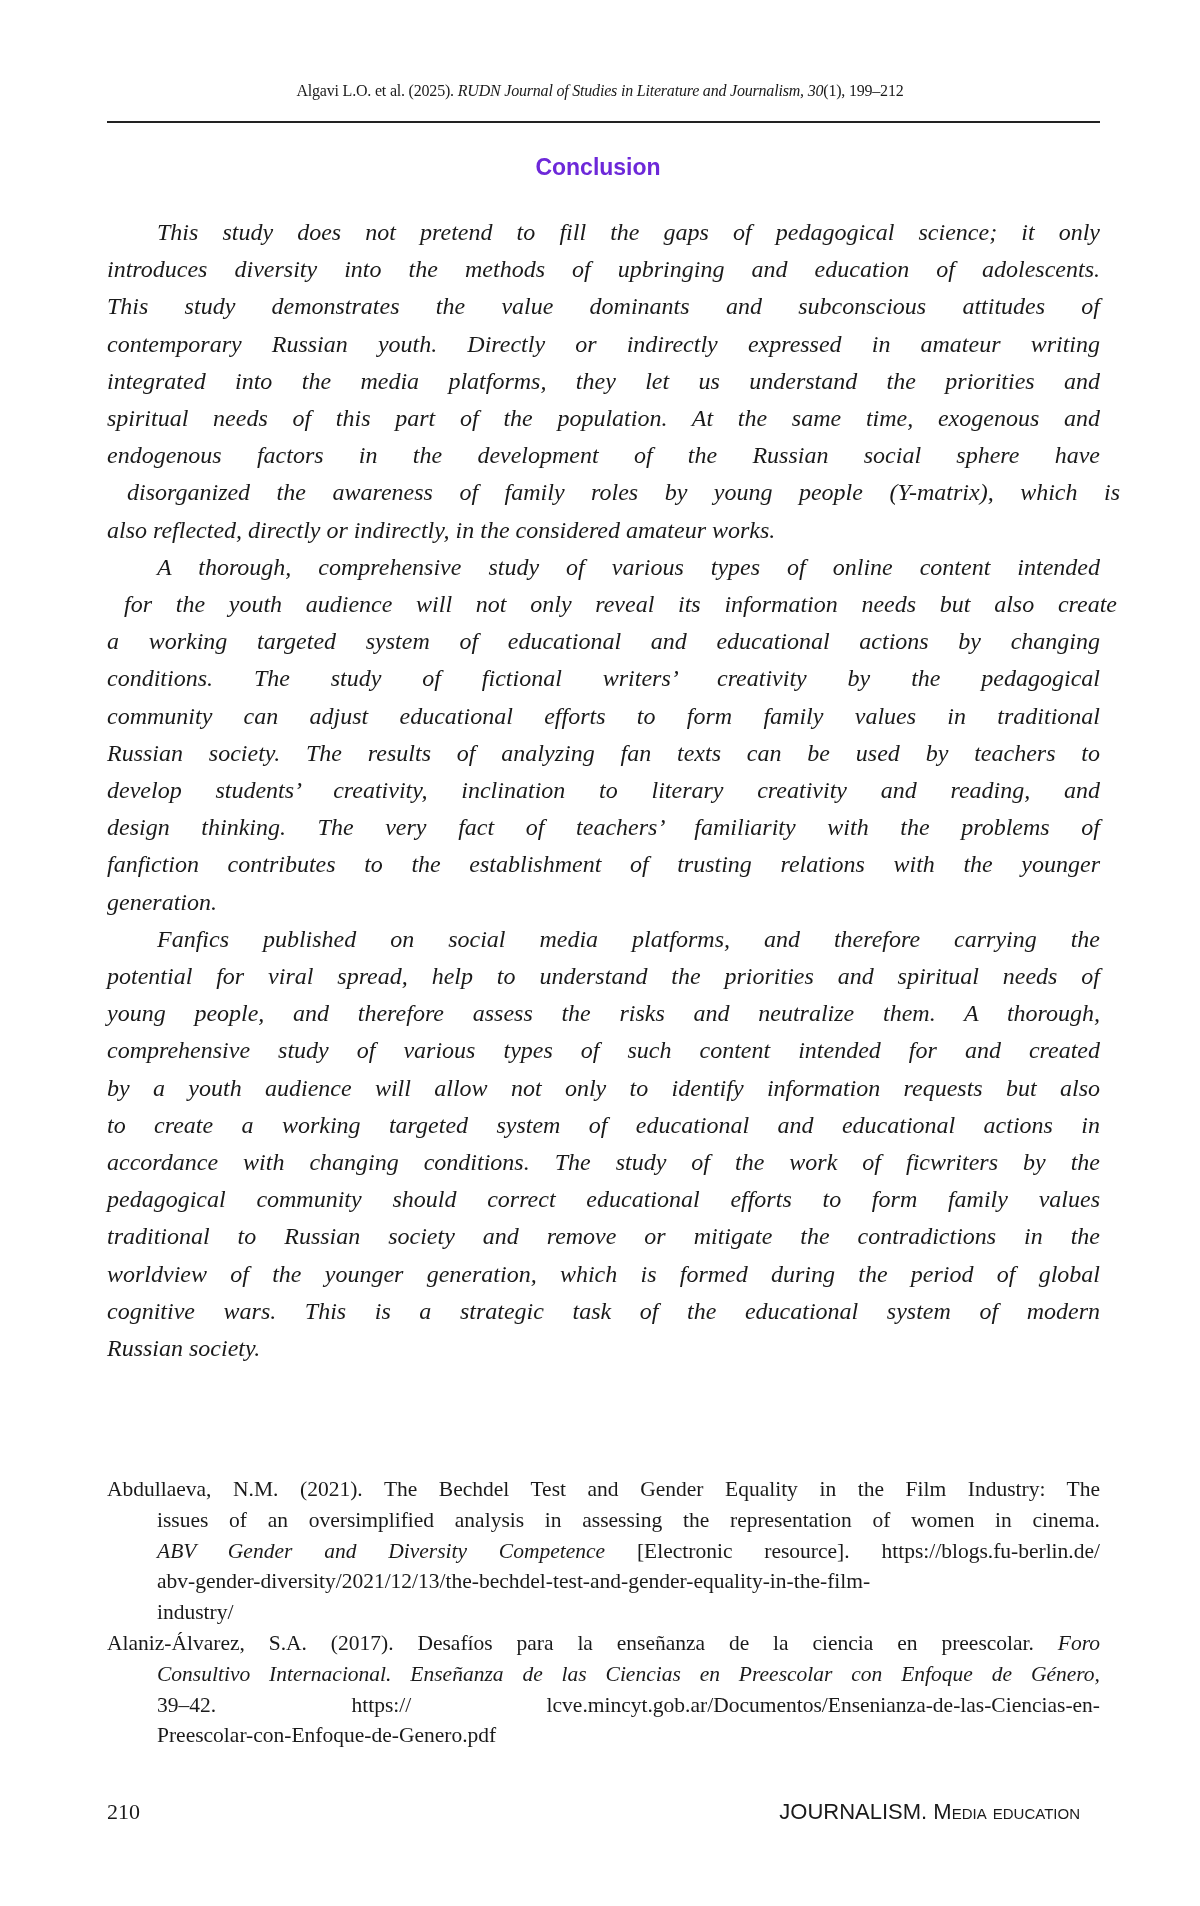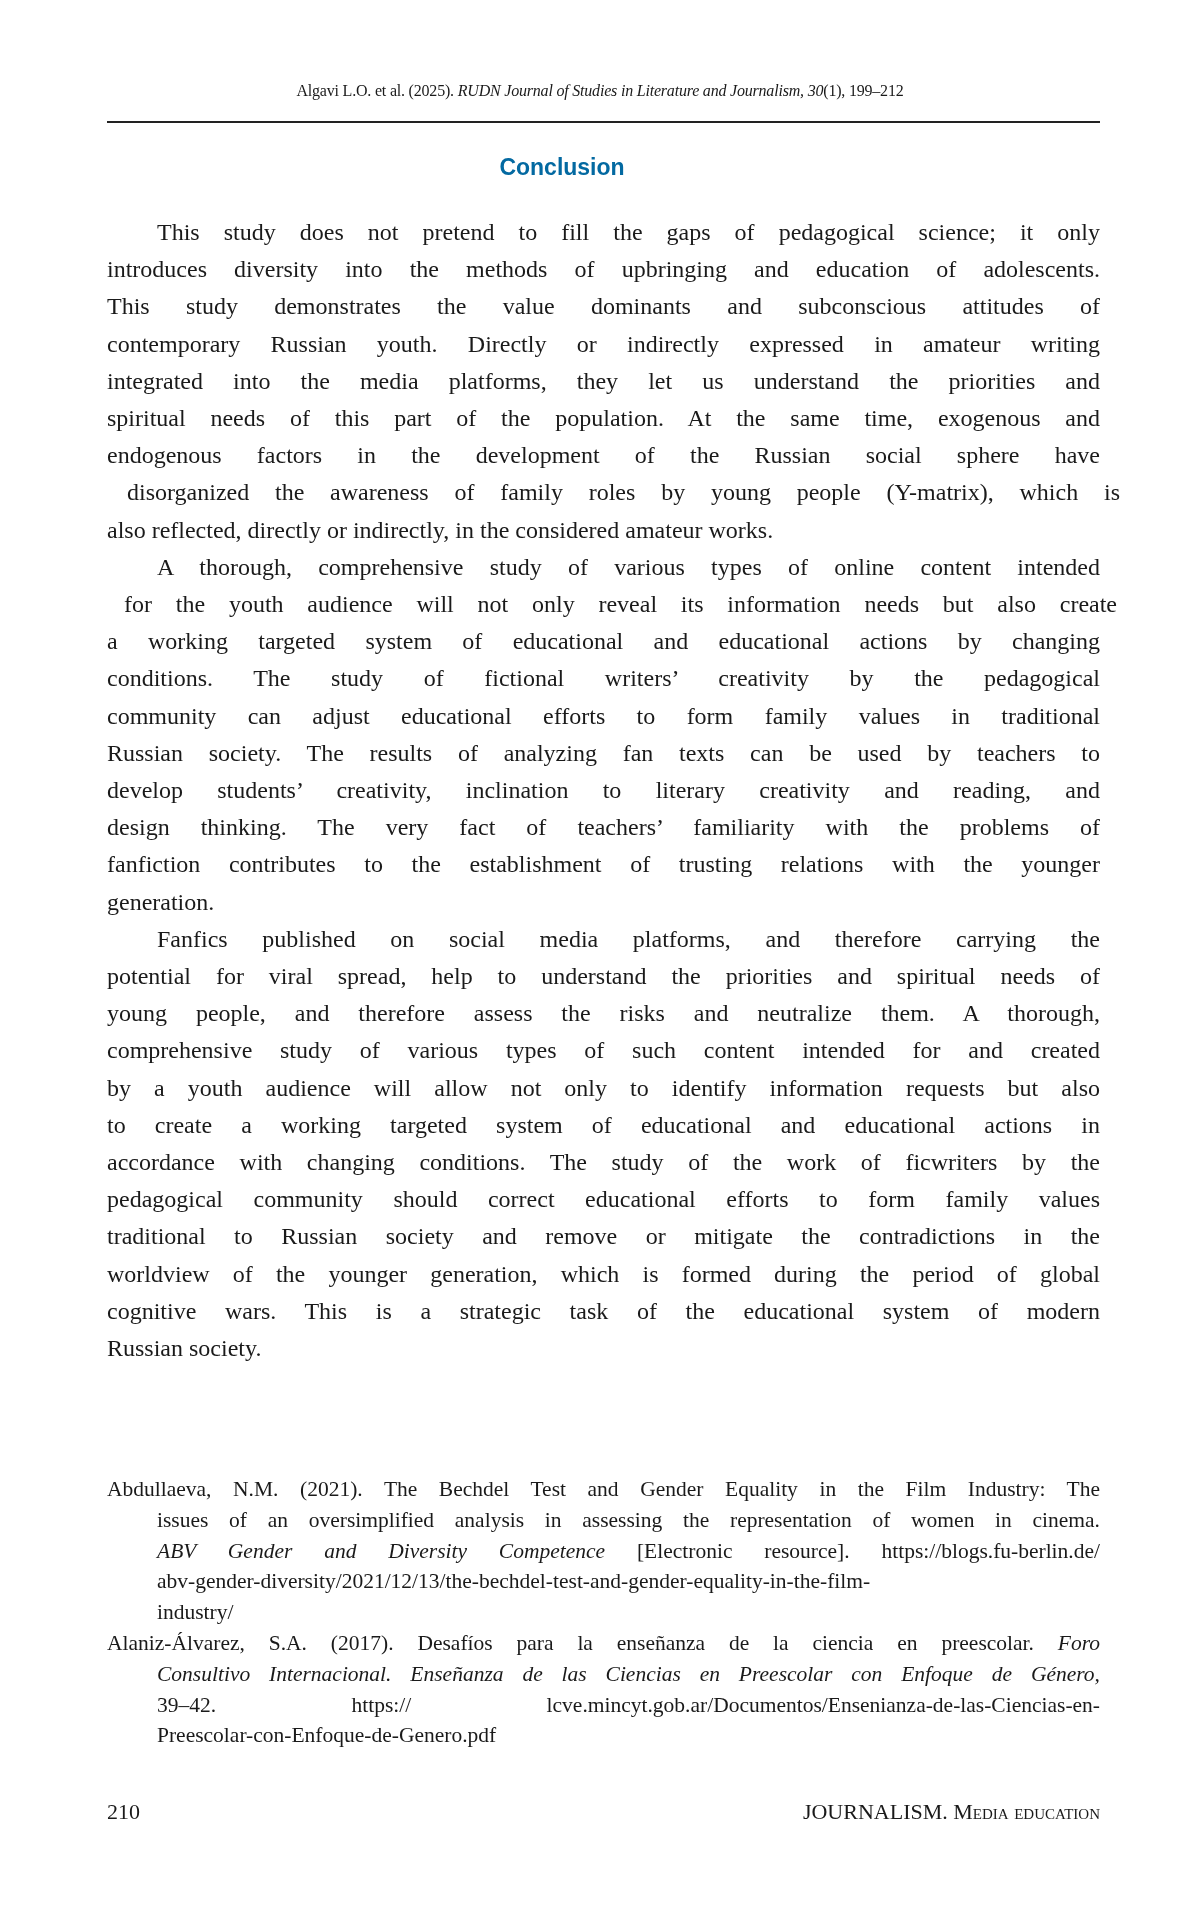--- a/index.html
+++ b/index.html
@@ -6,45 +6,45 @@
   body { width: 1200px; height: 1906px; position: relative; overflow: hidden; color: #1a1a1a; }
   .page { position: absolute; left: 0; top: 0; width: 1200px; height: 1906px; background: #fff; }
   .running-head {
     position: absolute; left: 0; width: 1200px; top: 79px; text-align: center;
     font-family: "Liberation Serif", serif; font-size: 16px; line-height: 24px; letter-spacing: -0.2px;
   }
   .running-head .it { font-style: italic; }
   .rule { position: absolute; left: 107px; width: 993px; top: 121px; height: 2px; background: #222; }
   .section-title {
     position: absolute; left: 0; width: 1124px; text-align: center;
-    font-family: "Liberation Sans", sans-serif; font-weight: bold; font-size: 23px; line-height: 28px; color: #0369a1;
+    font-family: "Liberation Sans", sans-serif; font-weight: bold; font-size: 23px; line-height: 28px; color: #6d28d9; padding-left: 36px;
   }
   #conclusion-title { top: 153px; }
   #references-title { top: 1421px; }
   .body-text { position: absolute; left: 107px; width: 993px; top: 0; }
   .line {
     position: absolute; left: 0; width: 993px; white-space: nowrap; overflow: visible;
     font-family: "Liberation Serif", serif; font-size: 24px; line-height: 30px;
-    text-align: justify; text-align-last: justify;
+    text-align: justify; text-align-last: justify; font-style: italic;
   }
   .line.indent { left: 50px; width: 943px; }
   .line.last { text-align: left; text-align-last: left; }
   .ref-line {
     position: absolute; left: 0; width: 993px; white-space: nowrap;
     font-family: "Liberation Serif", serif; font-size: 21.5px; line-height: 28px;
     text-align: justify; text-align-last: justify;
   }
   .ref-line.hang { left: 50px; width: 943px; }
   .ref-line.last { text-align: left; text-align-last: left; }
   .ref-line .it { font-style: italic; }
   .footer-page {
     position: absolute; left: 107px; top: 1799px; font-family: "Liberation Serif", serif; font-size: 22px; line-height: 26px;
   }
   .footer-journal {
-    position: absolute; right: 100px; top: 1799px; font-family: Liberation Serif, serif; font-size: 22px; line-height: 26px;
+    position: absolute; right: 120px; top: 1799px; font-family: Liberation Sans, sans-serif; font-size: 22px; line-height: 26px;
   }
   .footer-journal .sc { font-variant: small-caps; }
 </style>
 </head>
 <body>
 
 <div class="page">
   <div class="running-head">
     <span>Algavi L.O. et al. (2025).</span>
     <span class="it">RUDN Journal of Studies in Literature and Journalism,</span>

